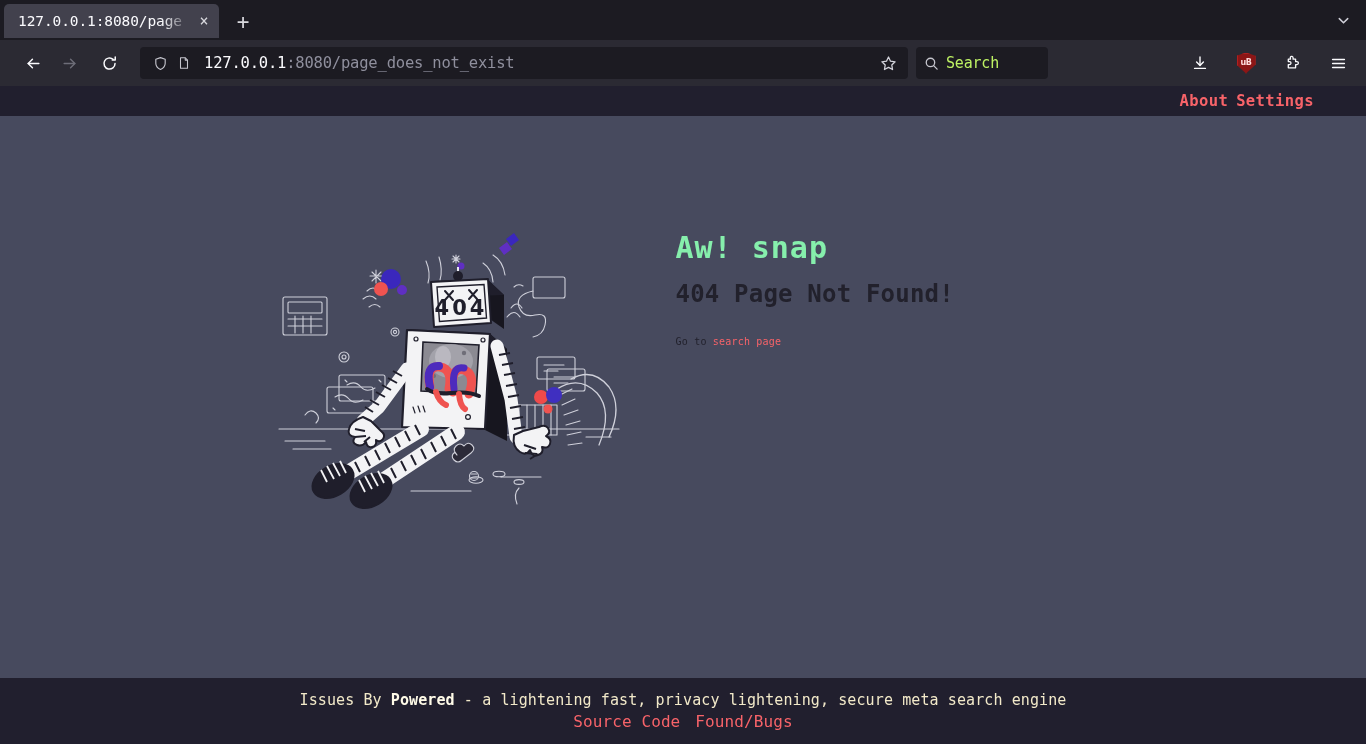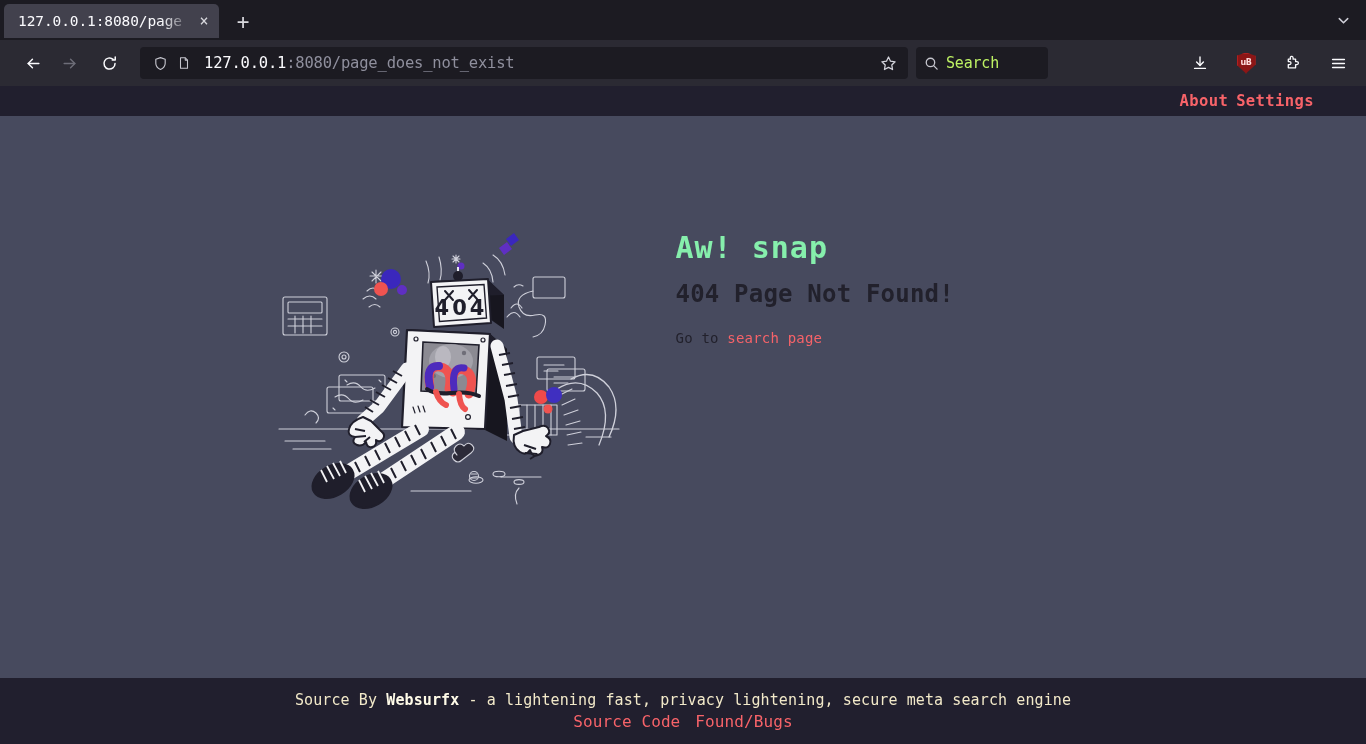--- a/index.html
+++ b/index.html
@@ -234,23 +234,23 @@
   }
   .err-h2 {
     font-size: 24px;
     font-weight: bold;
     color: #22212c;
     letter-spacing: 0.2px;
     margin-top: 12px;
     line-height: 1.3;
   }
   .err-p {
-    font-size: 14px;
+    font-size: 10px;
     color: #22212c;
-    margin-top: 20px;
+    margin-top: 26px;
     letter-spacing: 0.2px;
   }
   .err-p a {
     color: #f76369;
     text-decoration: none;
   }
 
   
   .site-footer {
     height: 66px;
@@ -528,19 +528,19 @@
       <div class="error-text">
         <div class="err-h1">Aw! snap</div>
         <div class="err-h2">404 Page Not Found!</div>
         <div class="err-p"><span>Go to </span><a href="#">search page</a></div>
       </div>
 
     </div>
   </div>
 
   <div class="site-footer">
-    <div class="footer-line1"><span>Source By </span><b>Websurfx</b><span> - a lightening fast, privacy lightening, secure meta search engine</span></div>
+    <div class="footer-line1"><span>Issues By </span><b>Powered</b><span> - a lightening fast, privacy lightening, secure meta search engine</span></div>
     <div class="footer-links">
       <a href="#">Source Code</a>
       <a href="#">Found/Bugs</a>
     </div>
   </div>
 </div>
 
 </body></html>

